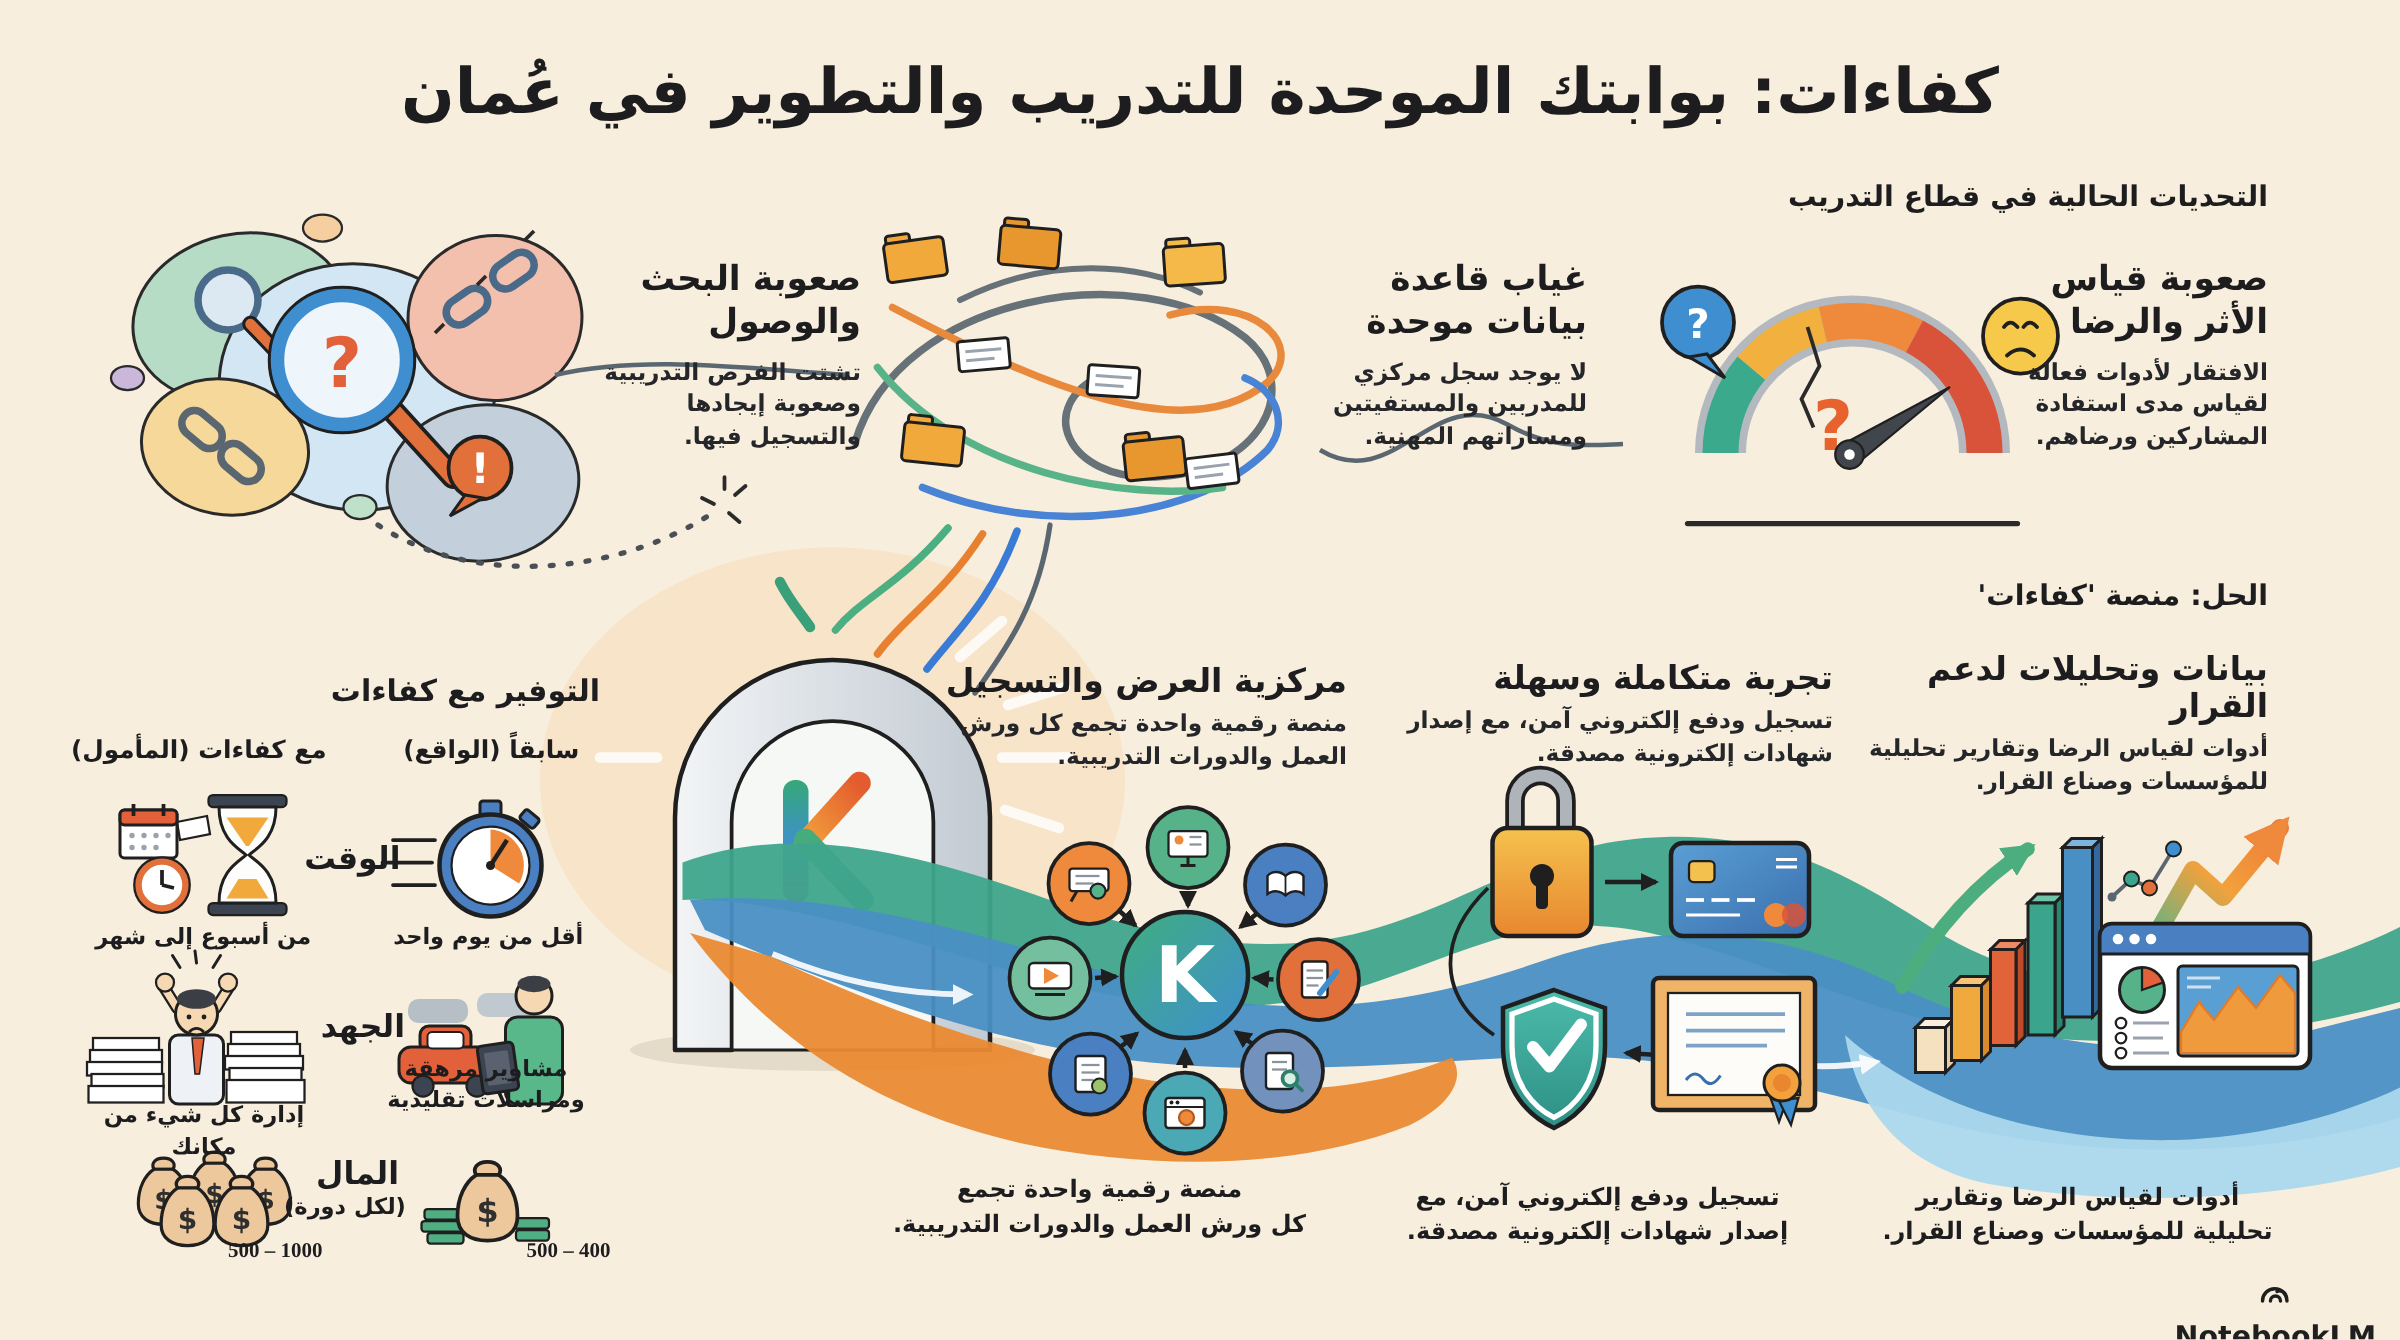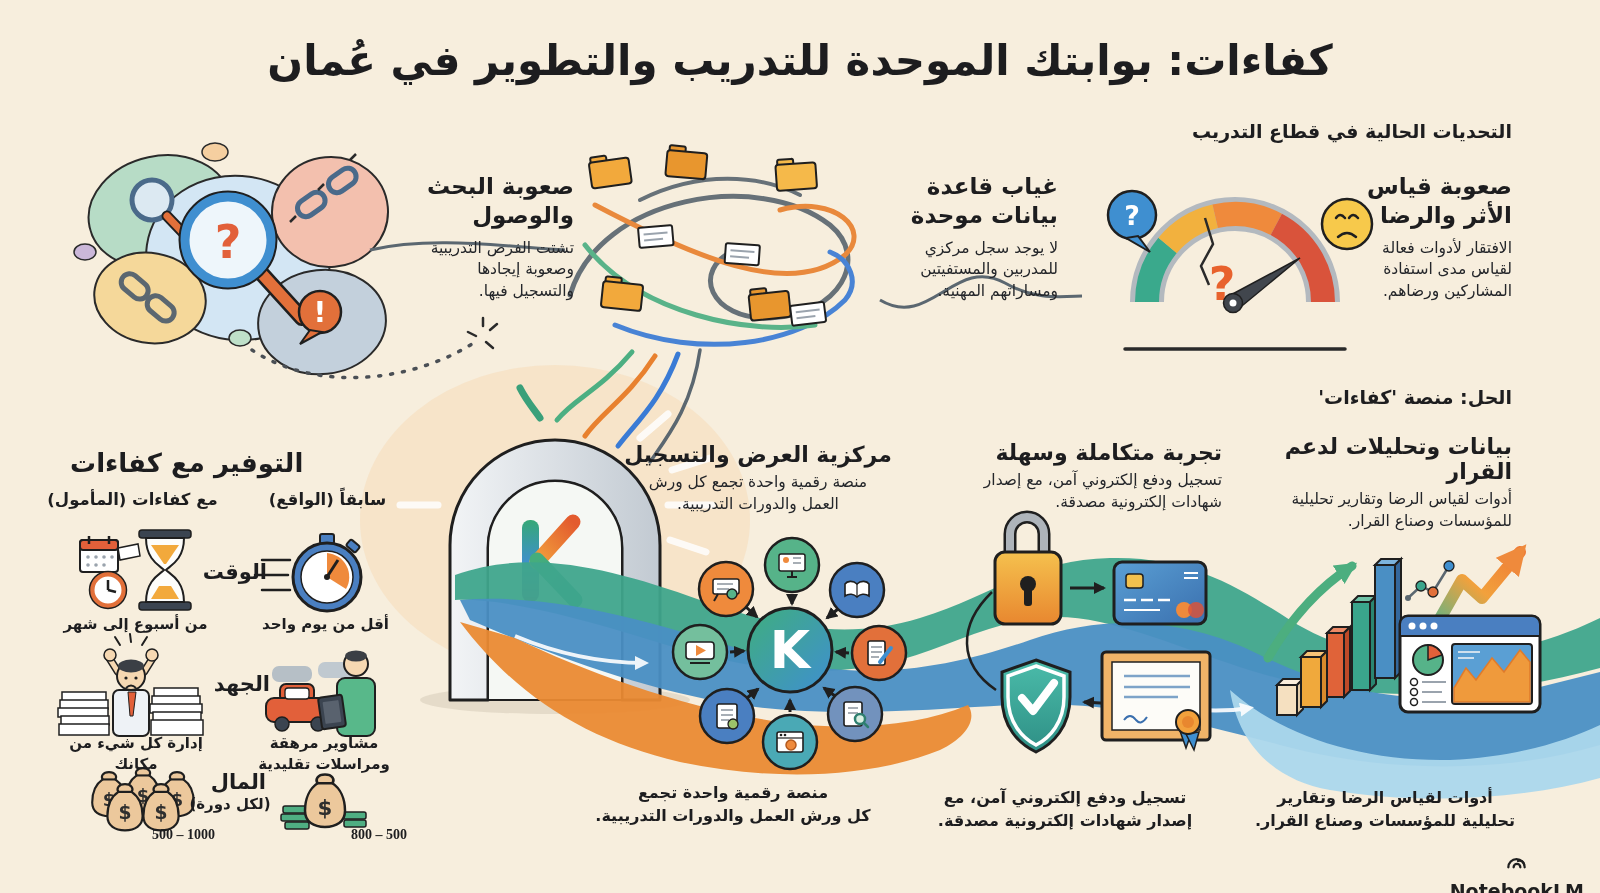--- a/index.html
+++ b/index.html
@@ -4,29 +4,29 @@
 <style>
   html,body{margin:0;padding:0;background:#f7eedd;}
   .stage{position:relative;width:1600px;height:893px;overflow:hidden;background:#f7eedd;
          font-family:"DejaVu Sans","Liberation Sans",sans-serif;direction:rtl;color:#1d1d1f;}
   .abs{position:absolute;}
   svg{direction:ltr;}
   .t-title{top:36px;right:0;width:100%;text-align:center;font-size:42px;font-weight:bold;letter-spacing:-1px;}
   .h1{font-size:19px;font-weight:bold;}
   .h2{font-size:23px;font-weight:bold;line-height:1.25;white-space:pre-line;}
   .h3{font-size:22px;font-weight:bold;}
-  .desc{font-size:15.5px;font-weight:normal;line-height:1.4;white-space:pre-line;color:#24262a;margin-top:8px;}
+  .desc{font-size:15.5px;font-weight:bold;line-height:1.4;white-space:pre-line;color:#24262a;margin-top:8px;}
   .cap{font-size:16px;font-weight:bold;text-align:center;line-height:1.45;white-space:pre-line;}
   .colhead{font-size:16.5px;font-weight:bold;text-align:center;}
   .rowlabel{font-size:21px;font-weight:bold;text-align:right;}
   .rowsub{font-size:15px;font-weight:bold;text-align:center;}
   .rowcap{font-size:15px;font-weight:bold;text-align:center;line-height:1.4;white-space:pre-line;}
   .range{direction:ltr;unicode-bidi:isolate;font-size:14px;font-weight:bold;text-align:right;font-family:Liberation Serif, serif;}
   .unit{font-size:15px;font-weight:bold;text-align:center;margin-top:48px;}
-  .savehead{font-size:26px;font-weight:bold;text-align:left;}
+  .savehead{font-size:20px;font-weight:bold;text-align:right;}
   .watermark{display:flex;align-items:center;gap:6px;font-size:19px;font-weight:bold;color:#1f1f1f;flex-direction:column;}
 </style>
 </head>
 <body>
 
 <div class="stage">
 
 <svg class="abs" style="left:0;top:0" width="1600" height="893" viewBox="0 0 1600 893">
   <defs>
     <marker id="mB" markerUnits="userSpaceOnUse" markerWidth="14" markerHeight="14" refX="10" refY="6" orient="auto">
@@ -574,47 +574,47 @@
 <div class="abs" style="right:88px;top:434px;width:290px;text-align:right">
   <div class="h3">بيانات وتحليلات لدعم القرار</div>
   <div class="desc" style="margin-top:5px">أدوات لقياس الرضا وتقارير تحليلية
 للمؤسسات وصناع القرار.</div>
 </div>
 <div class="abs" style="right:378px;top:440px;width:290px;text-align:right">
   <div class="h3">تجربة متكاملة وسهلة</div>
   <div class="desc" style="margin-top:5px">تسجيل ودفع إلكتروني آمن، مع إصدار
 شهادات إلكترونية مصدقة.</div>
 </div>
-<div class="abs" style="right:702px;top:442px;width:280px;text-align:center">
+<div class="abs" style="right:702px;top:442px;width:280px;text-align:right">
   <div class="h3">مركزية العرض والتسجيل</div>
   <div class="desc" style="margin-top:5px">منصة رقمية واحدة تجمع كل ورش
 العمل والدورات التدريبية.</div>
 </div>
 
 <div class="abs savehead" style="left:70px;top:448px;width:330px">التوفير مع كفاءات</div>
 <div class="abs colhead" style="left:45px;top:490px;width:175px">مع كفاءات (المأمول)</div>
 <div class="abs colhead" style="left:240px;top:490px;width:175px">سابقاً (الواقع)</div>
 
 <div class="abs rowlabel" style="left:195px;top:560px;width:72px">الوقت</div>
 <div class="abs rowcap" style="left:48px;top:614px;width:175px">من أسبوع إلى شهر</div>
 <div class="abs rowcap" style="left:243px;top:614px;width:165px">أقل من يوم واحد</div>
 
 <div class="abs rowlabel" style="left:198px;top:672px;width:72px">الجهد</div>
 <div class="abs rowcap" style="left:46px;top:733px;width:180px">إدارة كل شيء من مكانك</div>
-<div class="abs rowcap" style="left:238px;top:733px;width:172px">مشاوير مرهقة
+<div class="abs rowcap" style="left:238px;top:702px;width:172px">مشاوير مرهقة
 ومراسلات تقليدية</div>
 
 <div class="abs rowlabel" style="left:194px;top:770px;width:72px">المال</div>
 <div class="abs rowsub" style="left:176px;top:795px;width:108px">(لكل دورة)</div>
 <div class="abs" style="left:50px;top:827px;width:165px">
   <div class="range" dir="ltr">500 – 1000</div>
   <div class="unit">ريال عماني</div>
 </div>
 <div class="abs" style="left:242px;top:827px;width:165px">
-  <div class="range" dir="ltr">800 – 500</div>
+  <div class="range" dir="ltr">500 – 400</div>
   <div class="unit">ريال عماني</div>
 </div>
 
 <div class="abs cap" style="left:583px;top:781px;width:300px">منصة رقمية واحدة تجمع
 كل ورش العمل والدورات التدريبية.</div>
 <div class="abs cap" style="left:915px;top:786px;width:300px">تسجيل ودفع إلكتروني آمن، مع
 إصدار شهادات إلكترونية مصدقة.</div>
 <div class="abs cap" style="left:1235px;top:786px;width:300px">أدوات لقياس الرضا وتقارير
 تحليلية للمؤسسات وصناع القرار.</div>
 

